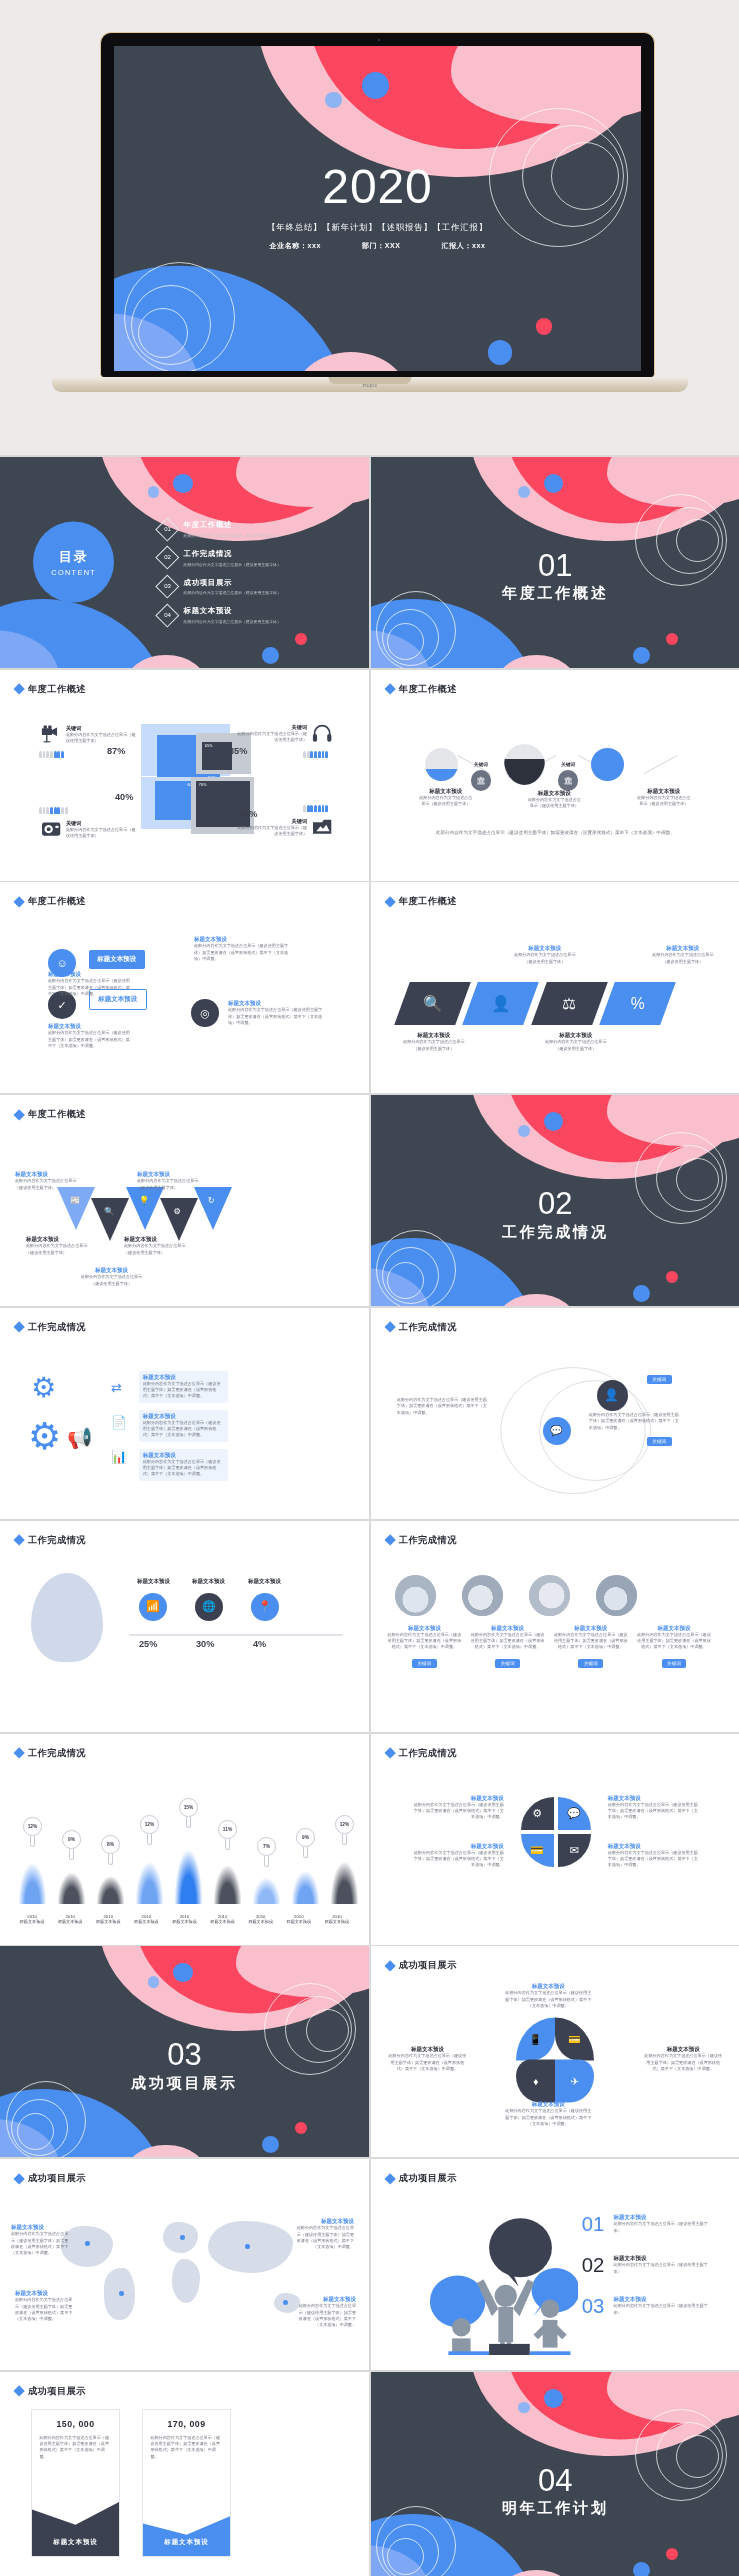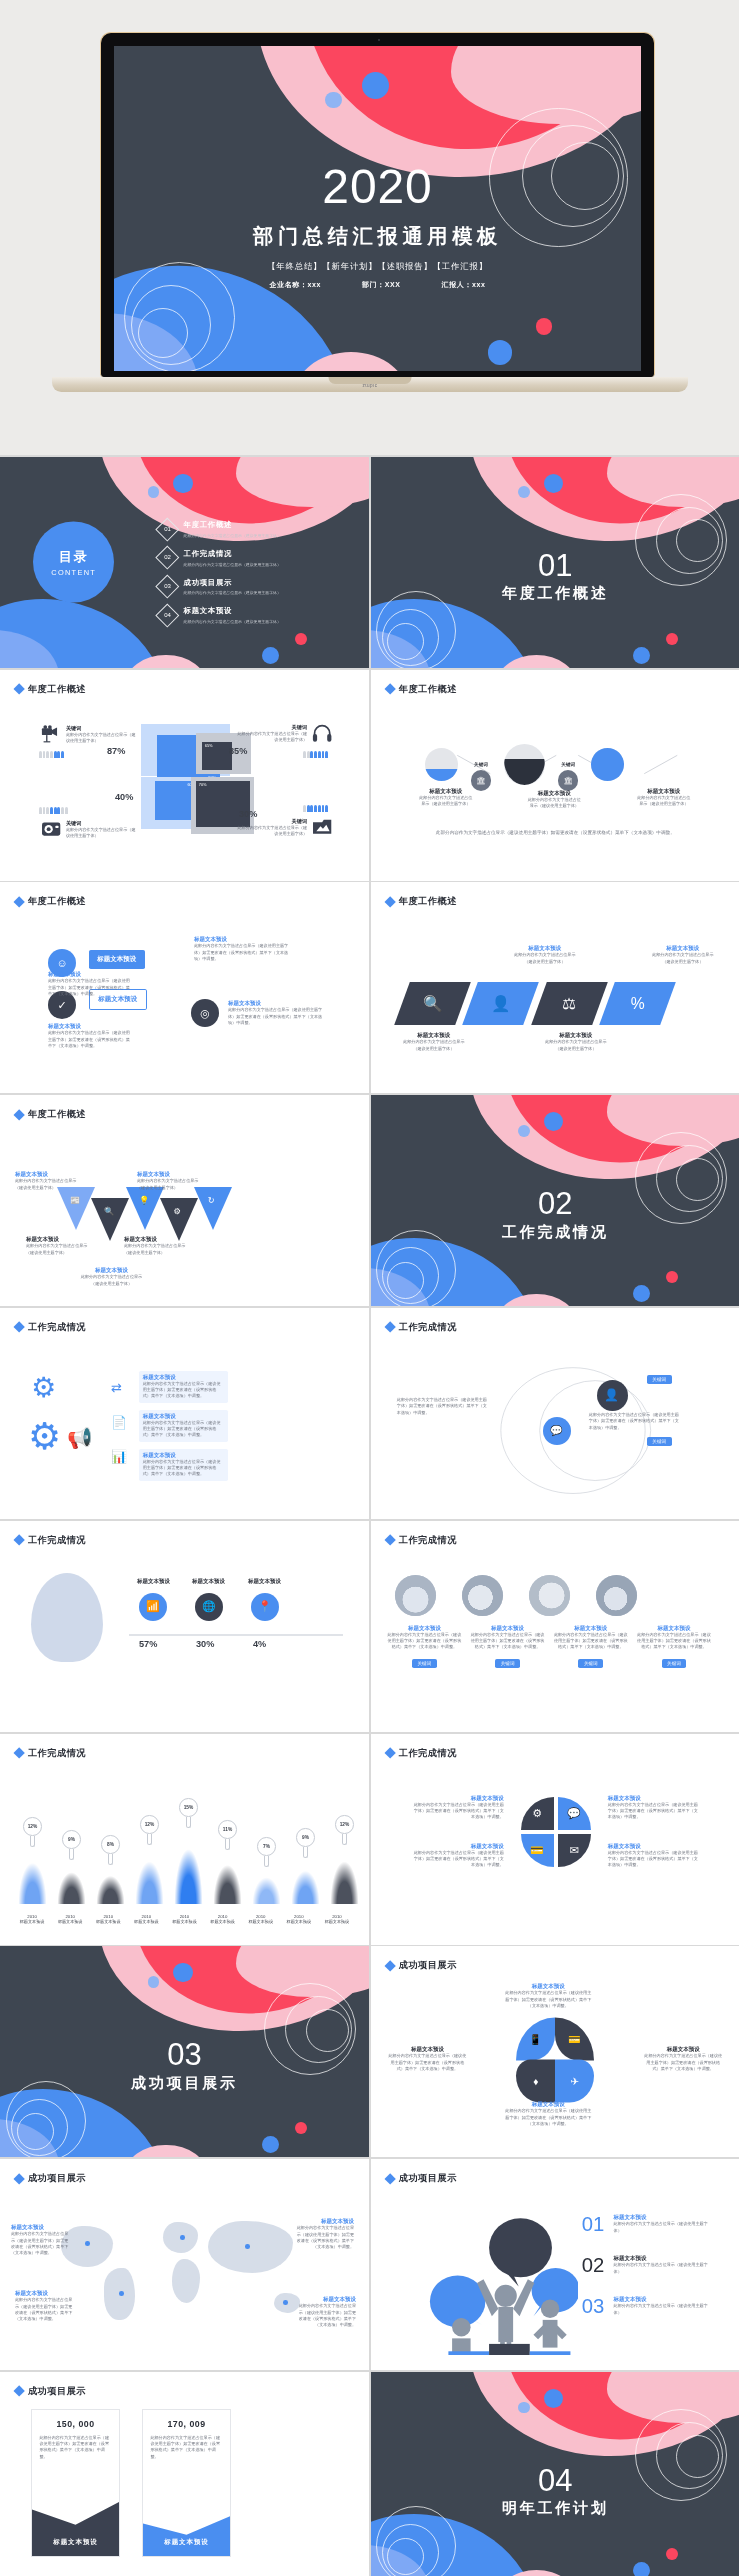--- a/index.html
+++ b/index.html
@@ -257,21 +257,20 @@
         <div class="rings-bl">
           <span style="width:111px;height:111px;left:-22px;bottom:-28px;"></span>
           <span style="width:80px;height:80px;left:-15px;bottom:-20.3px;"></span>
           <span style="width:50px;height:50px;left:-7.4px;bottom:-13px;"></span>
         </div>
         <div class="blob dot-r1"></div>
         <div class="blob dot-b3"></div>
       </div>
       <div class="title-block">
         <div class="t-year">2020</div>
-        <div class="t-main">部门总结汇报通用模板</div>
         <div class="t-sub">【年终总结】【新年计划】【述职报告】【工作汇报】</div>
         <div class="t-meta">
           <span>企业名称：xxx</span>
           <span>部门：XXX</span>
           <span>汇报人：xxx</span>
         </div>
       </div>
     </div>
   </div>
   <div class="laptop-base">
@@ -741,21 +740,21 @@
       <div class="headsil" style="position:absolute;left:31px;top:52px;"></div>
       <div style="position:absolute;left:139px;top:72px;display:flex;gap:28px;">
         <div class="pill">📶</div>
         <div class="pill" style="background:#3b4150;">🌐</div>
         <div class="pill">📍</div>
       </div>
       <div style="position:absolute;left:137px;top:57px;" class="lbl">标题文本预设</div>
       <div style="position:absolute;left:192px;top:57px;" class="lbl">标题文本预设</div>
       <div style="position:absolute;left:248px;top:57px;" class="lbl">标题文本预设</div>
       <div style="position:absolute;left:129px;top:113px;right:26px;height:1.8px;background:#e0e3e8;"></div>
-      <div style="position:absolute;left:139px;top:118px;" class="pct">57%</div>
+      <div style="position:absolute;left:139px;top:118px;" class="pct">25%</div>
       <div style="position:absolute;left:196px;top:118px;" class="pct">30%</div>
       <div style="position:absolute;left:253px;top:118px;" class="pct">4%</div>
     </div>
 
     <div class="slide">
       <div class="s-head">
         <span class="s-diamond"></span>
         <span class="s-head-txt">工作完成情况</span>
       </div>
       <div style="position:absolute;left:24px;top:54px;display:flex;gap:26px;">

